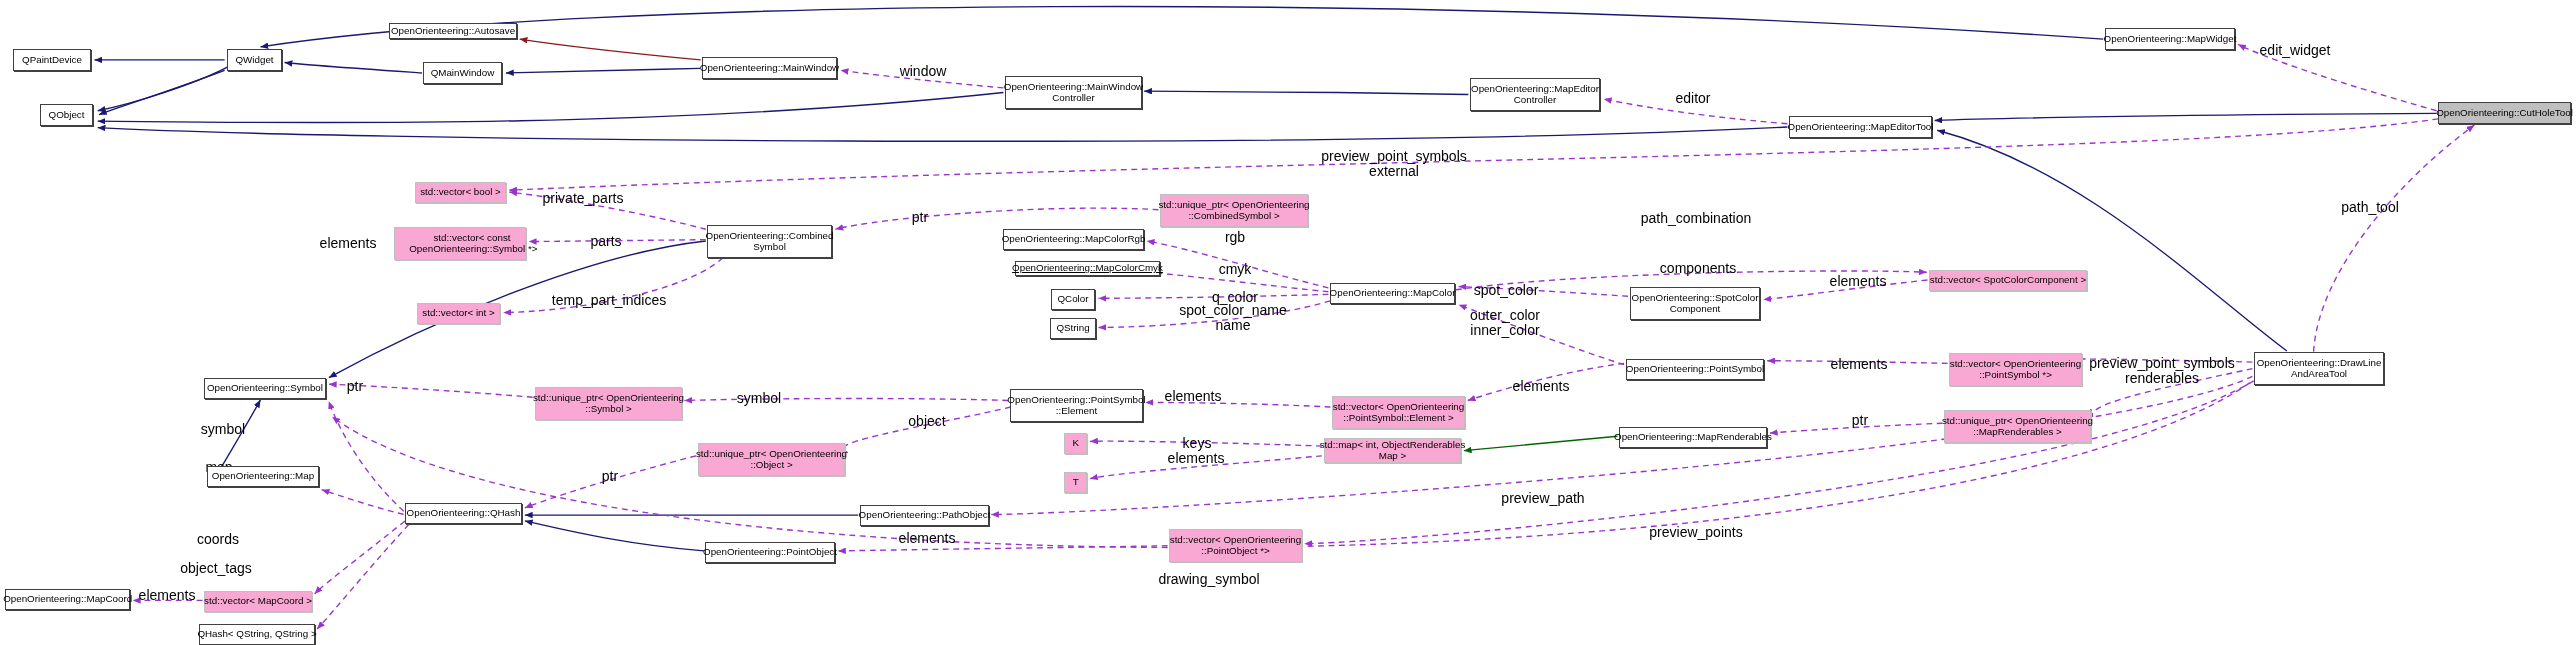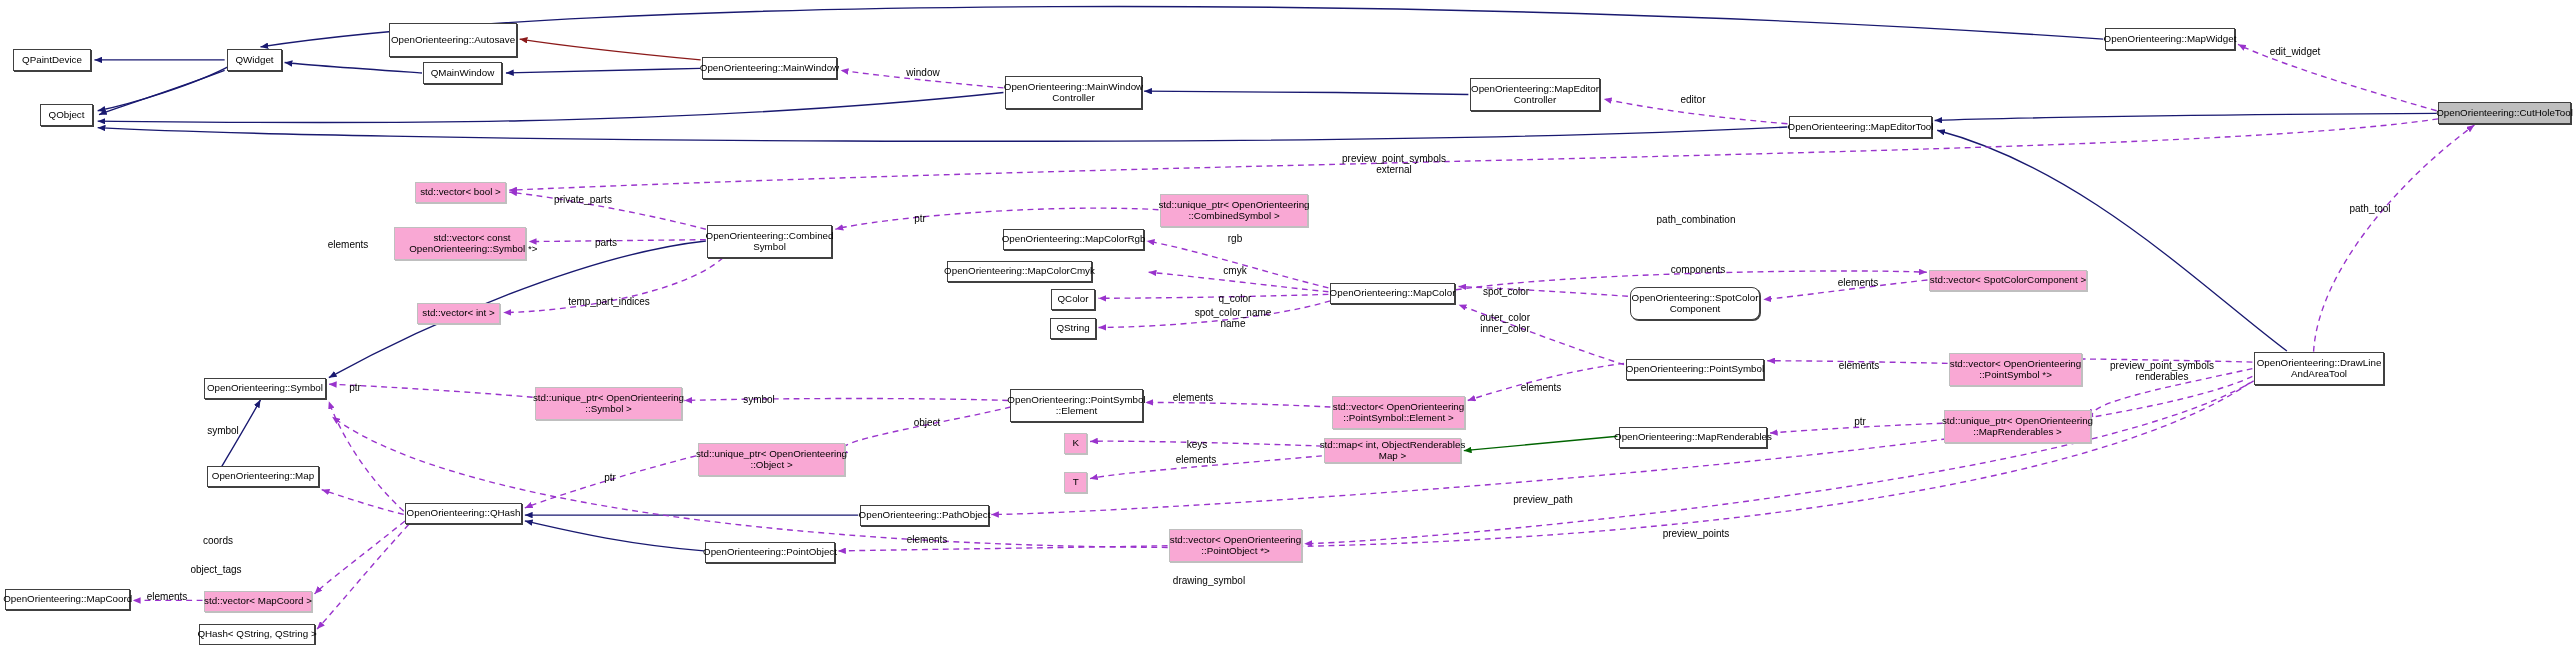--- a/index.html
+++ b/index.html
@@ -54,21 +54,21 @@
     box-shadow: 1px 1px 0 0 #404040;
     background: #bfbfbf;
     font-size: 9.8px;
   }
   .node .label {
     display: block;
     padding: 0 3.3px;
   }
   .edge-label {
     position: absolute;
-    font-size: 10px;
+    font-size: 14px;
     color: #000000;
     white-space: pre;
     text-align: center;
     z-index: 4;
     transform: translate(-50%, -50%);
     line-height: 1.1;
   }
 </style>
 </head>
 <body>
@@ -156,44 +156,44 @@
       <path d="M3461,585 C3200,740 2200,830 2003,835"></path>
       <path d="M3455,588 C3000,900 900,930 510,640"></path>
       <path d="M3760,180 C3400,240 2000,240 782,292"></path>
     </g>
   </svg>
 
   <div id="node-layer">
       <div class="node cls" style="left: 13px; top: 49px; width: 78px; height: 22px;"><span class="label">QPaintDevice</span></div>
       <div class="node cls" style="left: 227px; top: 49px; width: 55px; height: 22px;"><span class="label">QWidget</span></div>
       <div class="node cls" style="left: 40px; top: 104px; width: 53px; height: 22px;"><span class="label">QObject</span></div>
-      <div class="node cls" style="left: 389px; top: 23px; width: 128px; height: 34px;"><span class="label">OpenOrienteering::Autosave</span></div>
+      <div class="node cls" style="left: 389px; top: 23px; width: 128px; height: 16px;"><span class="label">OpenOrienteering::Autosave</span></div>
       <div class="node cls" style="left: 423px; top: 62px; width: 79px; height: 22px;"><span class="label">QMainWindow</span></div>
       <div class="node cls" style="left: 702px; top: 57px; width: 135px; height: 22px;"><span class="label">OpenOrienteering::MainWindow</span></div>
       <div class="node cls" style="left: 1005px; top: 76px; width: 137px; height: 33px;"><span class="label">OpenOrienteering::MainWindow
 Controller</span></div>
       <div class="node cls" style="left: 1470px; top: 78px; width: 130px; height: 33px;"><span class="label">OpenOrienteering::MapEditor
 Controller</span></div>
       <div class="node cls" style="left: 1789px; top: 116px; width: 143px; height: 22px;"><span class="label">OpenOrienteering::MapEditorTool</span></div>
       <div class="node cls" style="left: 2105px; top: 28px; width: 130px; height: 22px;"><span class="label">OpenOrienteering::MapWidget</span></div>
       <div class="node current" style="left: 2438px; top: 102px; width: 133px; height: 22px;"><span class="label">OpenOrienteering::CutHoleTool</span></div>
       <div class="node tmpl" style="left: 415px; top: 182px; width: 91px; height: 21px;"><span class="label">std::vector&lt; bool &gt;</span></div>
       <div class="node tmpl" style="left: 394px; top: 227px; width: 132px; height: 33px; padding-left: 24px;"><span class="label">std::vector&lt; const
  OpenOrienteering::Symbol *&gt;</span></div>
       <div class="node tmpl" style="left: 417px; top: 303px; width: 83px; height: 21px;"><span class="label">std::vector&lt; int &gt;</span></div>
       <div class="node cls" style="left: 707px; top: 225px; width: 125px; height: 33px;"><span class="label">OpenOrienteering::Combined
 Symbol</span></div>
       <div class="node tmpl" style="left: 1160px; top: 194px; width: 148px; height: 33px;"><span class="label">std::unique_ptr&lt; OpenOrienteering
 ::CombinedSymbol &gt;</span></div>
       <div class="node cls" style="left: 1003px; top: 229px; width: 141px; height: 21px;"><span class="label">OpenOrienteering::MapColorRgb</span></div>
-      <div class="node cls" style="left: 947px; top: 261px; width: 145px; height: 21px;"><span class="label">OpenOrienteering::MapColorCmyk</span></div>
+      <div class="node cls" style="left: 1015px; top: 261px; width: 145px; height: 15px; text-decoration: underline;"><span class="label">OpenOrienteering::MapColorCmyk</span></div>
       <div class="node cls" style="left: 1051px; top: 289px; width: 44px; height: 21px;"><span class="label">QColor</span></div>
       <div class="node cls" style="left: 1050px; top: 318px; width: 46px; height: 21px;"><span class="label">QString</span></div>
       <div class="node cls" style="left: 1330px; top: 283px; width: 125px; height: 21px;"><span class="label">OpenOrienteering::MapColor</span></div>
-      <div class="node cls" style="left: 1630px; top: 287px; width: 130px; height: 33px; border-radius: 8px;"><span class="label">OpenOrienteering::SpotColor
+      <div class="node cls" style="left: 1630px; top: 287px; width: 130px; height: 33px;"><span class="label">OpenOrienteering::SpotColor
 Component</span></div>
       <div class="node tmpl" style="left: 1929px; top: 270px; width: 158px; height: 21px;"><span class="label">std::vector&lt; SpotColorComponent &gt;</span></div>
       <div class="node cls" style="left: 1626px; top: 359px; width: 138px; height: 21px;"><span class="label">OpenOrienteering::PointSymbol</span></div>
       <div class="node tmpl" style="left: 1949px; top: 353px; width: 133px; height: 33px;"><span class="label">std::vector&lt; OpenOrienteering
 ::PointSymbol *&gt;</span></div>
       <div class="node cls" style="left: 2254px; top: 352px; width: 130px; height: 33px;"><span class="label">OpenOrienteering::DrawLine
 AndAreaTool</span></div>
       <div class="node cls" style="left: 204px; top: 378px; width: 122px; height: 21px;"><span class="label">OpenOrienteering::Symbol</span></div>
       <div class="node tmpl" style="left: 535px; top: 387px; width: 147px; height: 33px;"><span class="label">std::unique_ptr&lt; OpenOrienteering
 ::Symbol &gt;</span></div>

